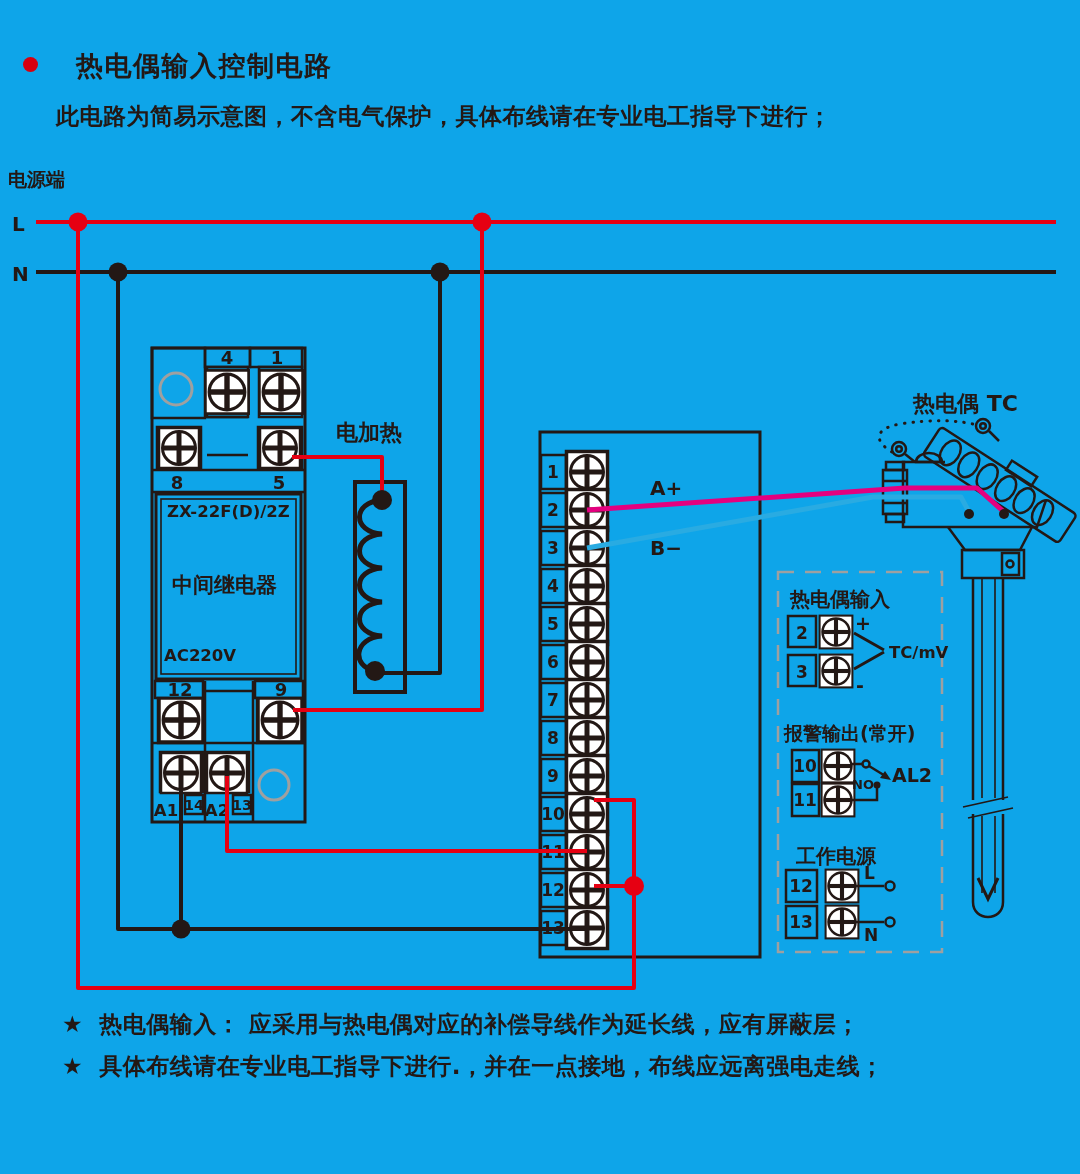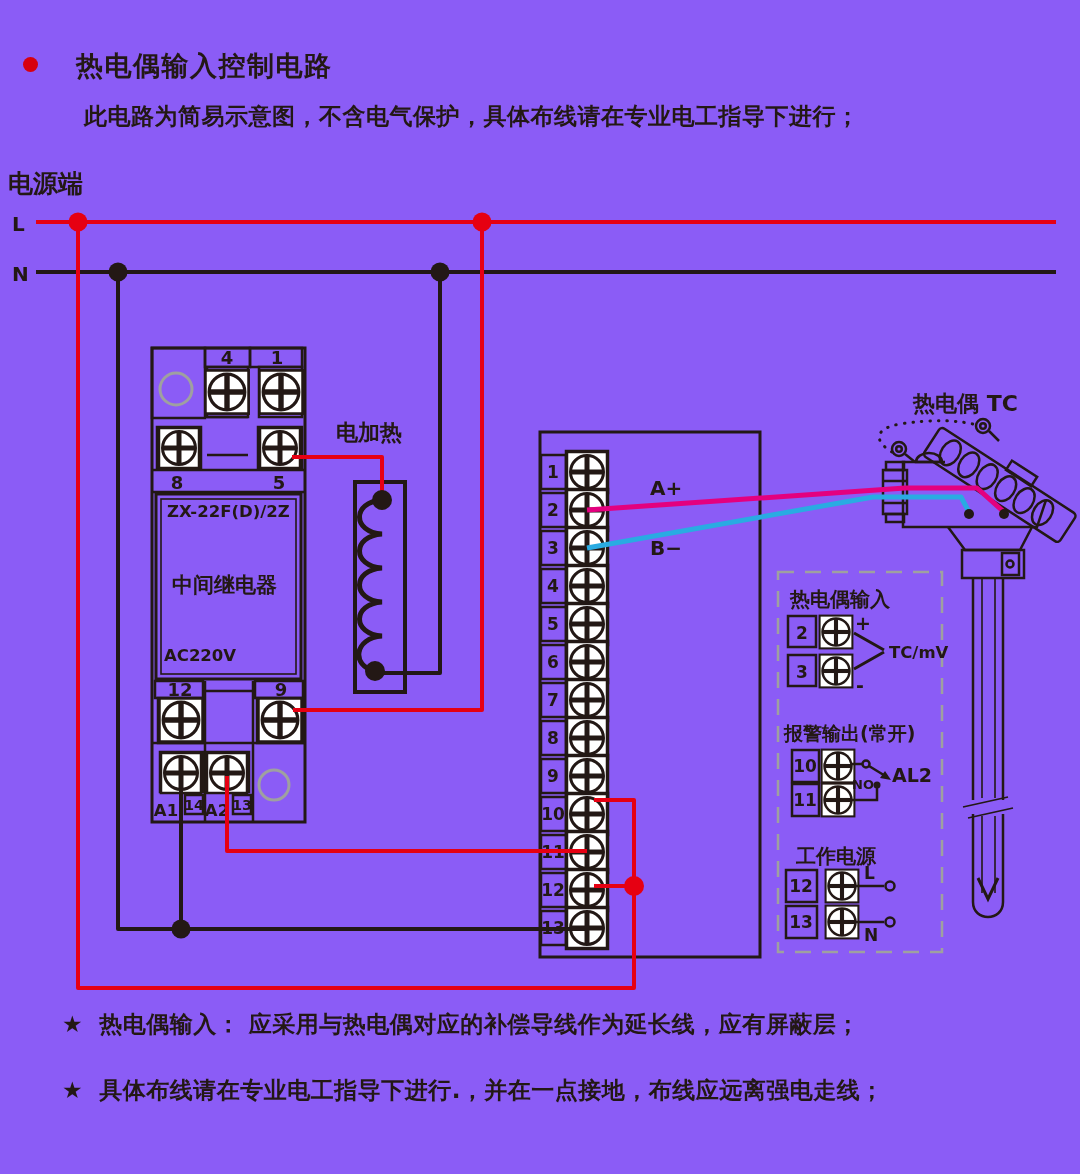--- a/index.html
+++ b/index.html
@@ -1,22 +1,22 @@
 <!DOCTYPE html>
 <html><head>
 <meta charset="utf-8">
 <style>
   html,body{margin:0;padding:0;background:#fff;}
-  .canvas{position:relative;width:1080px;height:1174px;background:#8b5cf6;overflow:hidden;
+  .canvas{position:relative;width:1080px;height:1174px;background:#0ea5e9;overflow:hidden;
           font-family:"DejaVu Sans",sans-serif;color:#231815;}
   .bullet{position:absolute;left:23px;top:57px;width:15px;height:15px;border-radius:50%;background:#d7000f;}
   .hdr-title{position:absolute;left:76px;top:48px;font-size:27px;font-weight:bold;letter-spacing:1.5px;}
-  .hdr-sub{position:absolute;left:56px;top:101px;font-size:23px;font-weight:bold;letter-spacing:.5px;margin-left:28px;}
-  .psu-label{position:absolute;left:8px;top:167px;font-size:25px;font-weight:bold;}
-  .notes{position:absolute;left:62px;top:1009px;display:flex;flex-direction:column;gap:35px;}
+  .hdr-sub{position:absolute;left:56px;top:101px;font-size:23px;font-weight:bold;letter-spacing:.5px;}
+  .psu-label{position:absolute;left:8px;top:167px;font-size:19px;font-weight:bold;}
+  .notes{position:absolute;left:62px;top:1009px;display:flex;flex-direction:column;gap:11px;}
   .note{font-size:23px;font-weight:bold;letter-spacing:.5px;white-space:nowrap;}
   .note .star{margin-right:16px;}
   svg{position:absolute;left:0;top:0;}
   svg text{font-family:"DejaVu Sans",sans-serif;font-weight:bold;fill:#231815;}
   .am{text-anchor:middle;}
   .f13{font-size:13px}.f14{font-size:14.5px}.f16{font-size:16.5px}.f17{font-size:17px}
   .f18{font-size:18px}.f19{font-size:19px}.f20{font-size:20px}.f21{font-size:21px}.f22{font-size:22px}
   .ln{fill:none;stroke:#231815;stroke-width:2.5px;}
   .ln3{fill:none;stroke:#231815;stroke-width:3px;}
   .ln4{fill:none;stroke:#231815;stroke-width:4px;}

